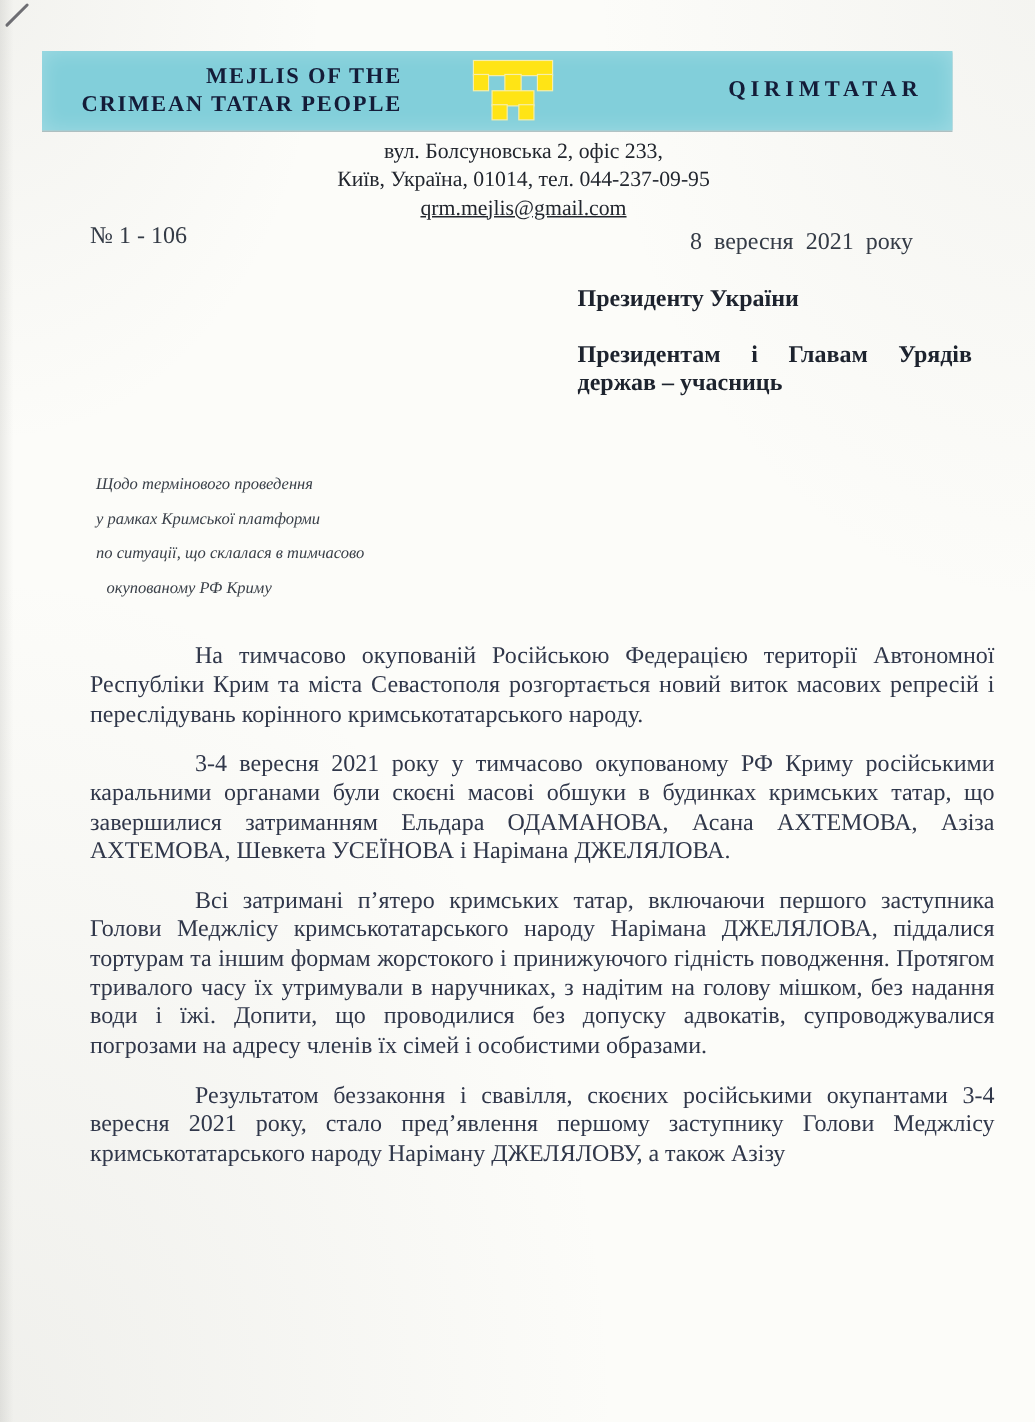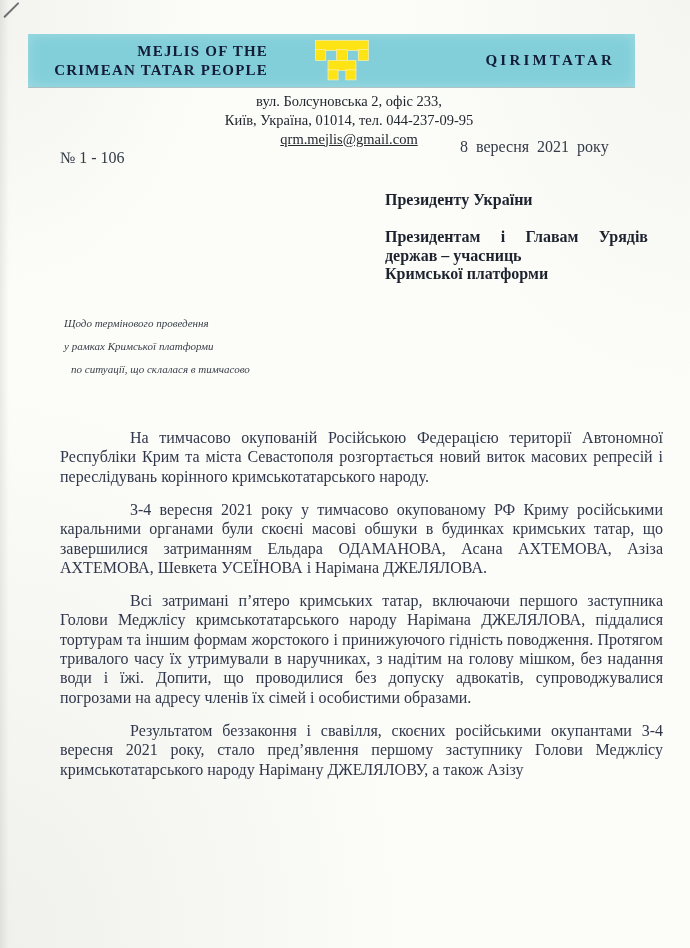--- a/index.html
+++ b/index.html
@@ -41,21 +41,21 @@
   .address{
     position:absolute;left:0;top:92px;width:690px;
     text-align:center;padding-left:8px;box-sizing:border-box;
     font-size:14.5px;line-height:18.5px;color:#22262e;
   }
   .address .email{
     display:inline-block;text-decoration:underline;color:#22262e;margin-top:.5px;text-align:center;
   }
   
   .ref-number{position:absolute;left:60px;top:149px;font-size:16px;color:#343b46;}
-  .ref-date{position:absolute;left:460px;top:138px;font-size:16px;color:#343b46;word-spacing:4px;}
+  .ref-date{position:absolute;left:460px;top:153px;font-size:16px;color:#343b46;word-spacing:4px;}
   
   .recipients{position:absolute;left:385px;top:190px;width:263px;color:#1d232e;}
   .recipient-first{font-weight:bold;font-size:16px;line-height:19px;}
   .recipient-second{margin-top:19px;font-weight:bold;font-size:16px;line-height:18.6px;}
   .recipient-second .jline{text-align:justify;text-align-last:justify;}
   
   .subject{
     position:absolute;left:64px;top:312px;width:330px;
     font-style:italic;font-size:11px;line-height:23px;color:#3a4049;
   }
@@ -103,28 +103,28 @@
   </div>
 
   <div class="ref-number">№ 1 - 106</div>
   <div class="ref-date">8 вересня 2021 року</div>
 
   <div class="recipients">
     <div class="recipient-first">Президенту України</div>
     <div class="recipient-second">
       <div class="jline">Президентам і Главам Урядів</div>
       <div>держав – учасниць</div>
-      <div>Кримської платформи</div>
     </div>
   </div>
 
   <div class="subject">
     <div>Щодо термінового проведення</div>
     <div>у рамках Кримської платформи</div>
     <div>по ситуації, що склалася в тимчасово</div>
+    <div>окупованому РФ Криму</div>
   </div>
 
   <div class="letter-body">
     <p>На тимчасово окупованій Російською Федерацією території Автономної Республіки Крим та міста Севастополя розгортається новий виток масових репресій і переслідувань корінного кримськотатарського народу.</p>
     <p>3-4 вересня 2021 року у тимчасово окупованому РФ Криму російськими каральними органами були скоєні масові обшуки в будинках кримських татар, що завершилися затриманням Ельдара ОДАМАНОВА, Асана АХТЕМОВА, Азіза АХТЕМОВА, Шевкета УСЕЇНОВА і Нарімана ДЖЕЛЯЛОВА.</p>
     <p>Всі затримані п’ятеро кримських татар, включаючи першого заступника Голови Меджлісу кримськотатарського народу Нарімана ДЖЕЛЯЛОВА, піддалися тортурам та іншим формам жорстокого і принижуючого гідність поводження. Протягом тривалого часу їх утримували в наручниках, з надітим на голову мішком, без надання води і їжі. Допити, що проводилися без допуску адвокатів, супроводжувалися погрозами на адресу членів їх сімей і особистими образами.</p>
     <p>Результатом беззаконня і свавілля, скоєних російськими окупантами 3-4 вересня 2021 року, стало пред’явлення першому заступнику Голови Меджлісу кримськотатарського народу Наріману ДЖЕЛЯЛОВУ, а також Азізу</p>
   </div>
 
 </div>

